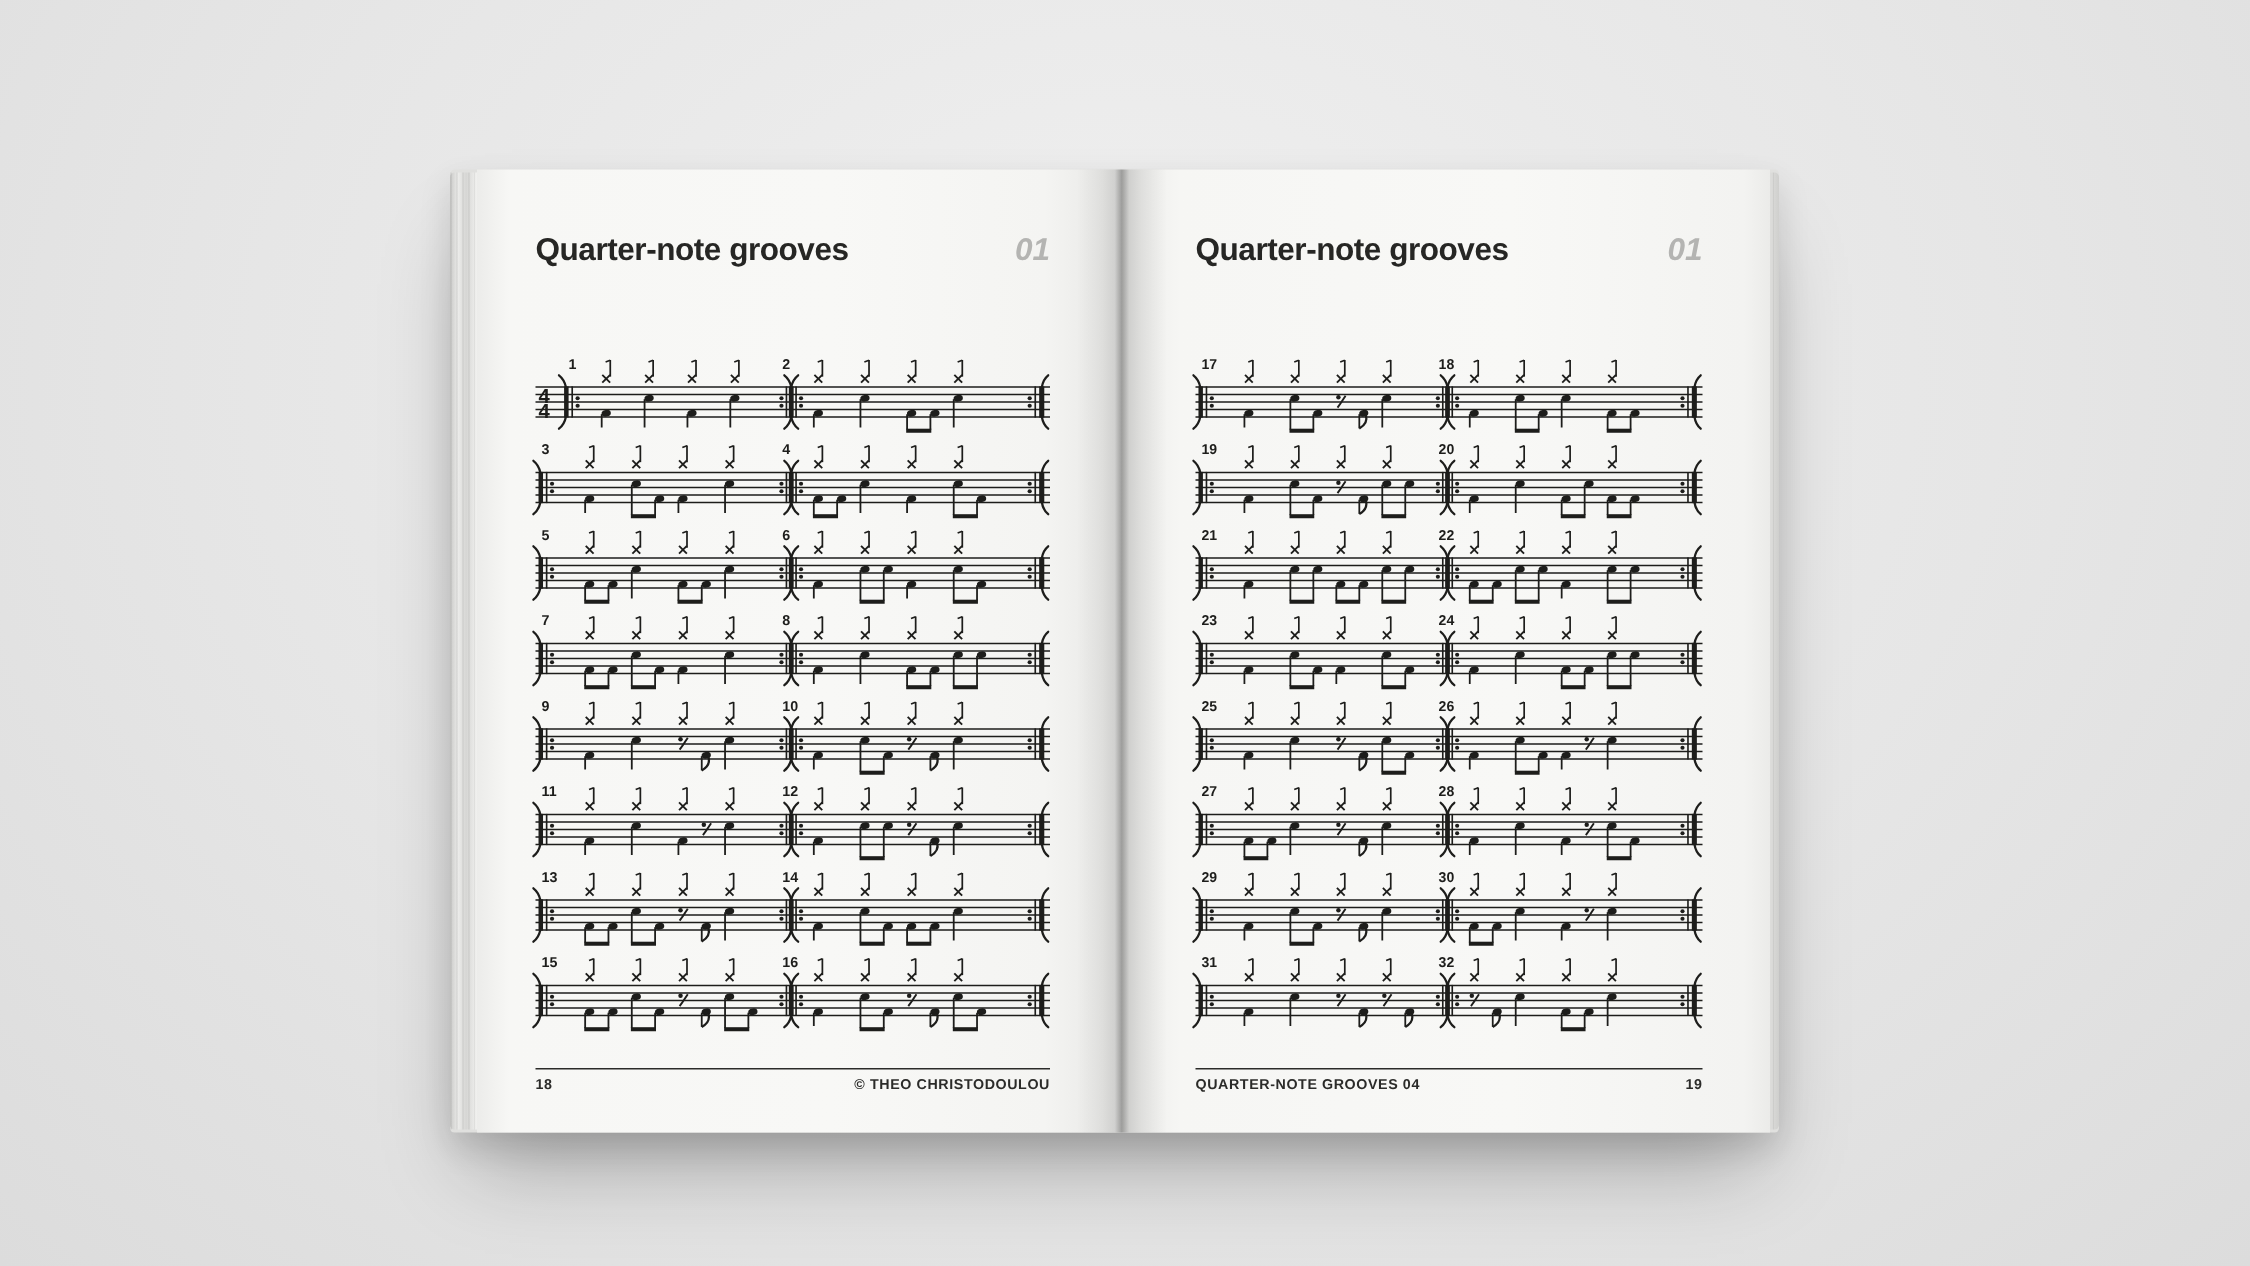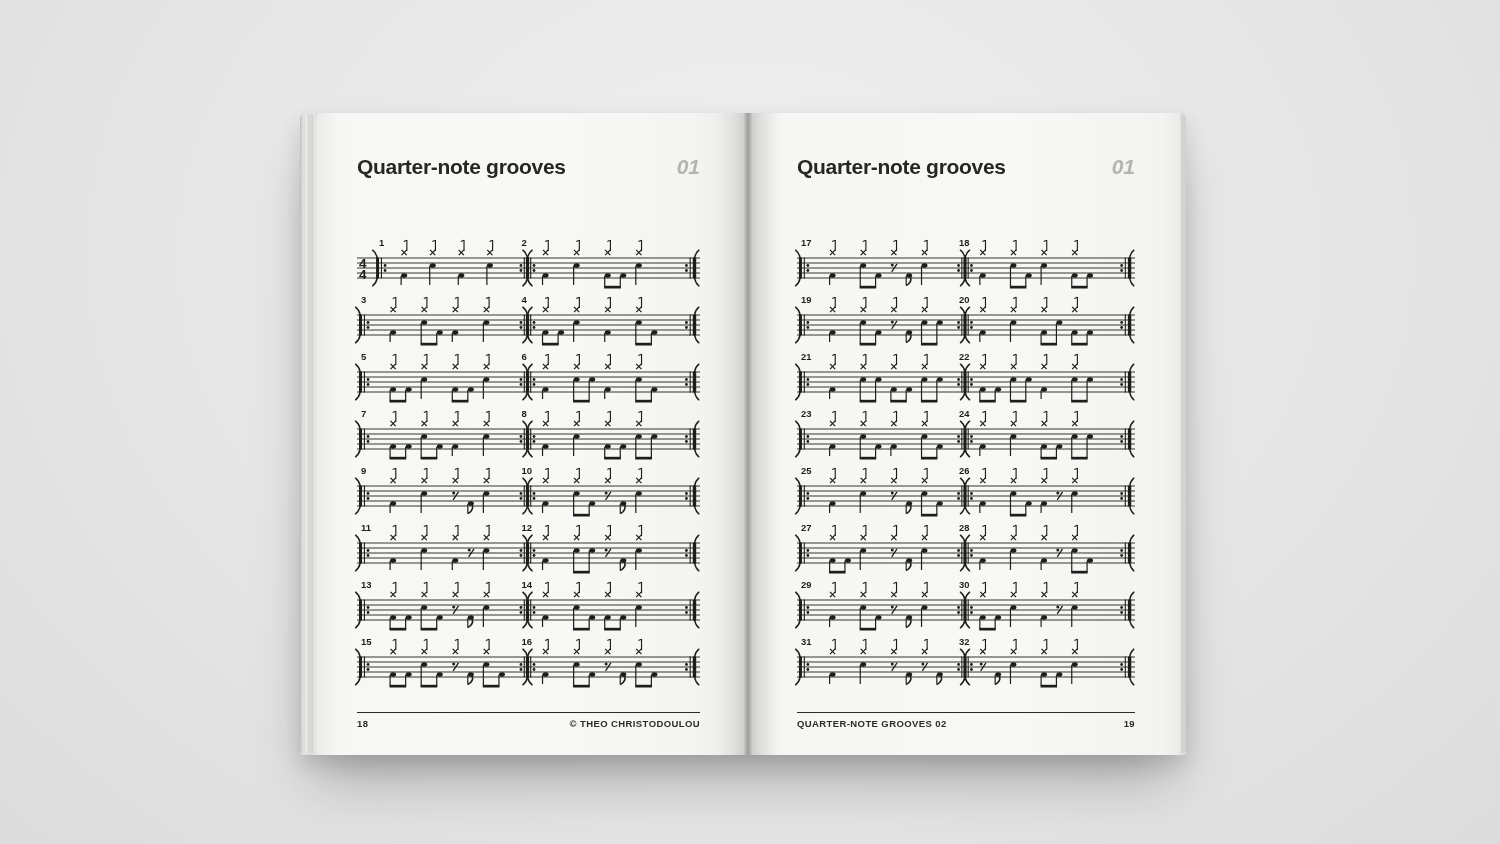--- a/index.html
+++ b/index.html
@@ -1575,21 +1575,21 @@
                 <ellipse cx="265.5" cy="38.5" rx="3.1" ry="2.25" transform="rotate(-10 265.5 38.5)" fill="#1d1d1b"></ellipse>
                 <line x1="247" y1="39.1" x2="247" y2="49.4" stroke="#1d1d1b" stroke-width="1.2"></line>
                 <line x1="262.5" y1="39.1" x2="262.5" y2="49.4" stroke="#1d1d1b" stroke-width="1.2"></line>
                 <rect x="246.4" y="48.8" width="16.7" height="2.7" fill="#1d1d1b"></rect>
                 <ellipse cx="281" cy="28.5" rx="3.1" ry="2.25" transform="rotate(-10 281 28.5)" fill="#1d1d1b"></ellipse>
                 <line x1="278" y1="29.1" x2="278" y2="48" stroke="#1d1d1b" stroke-width="1.2"></line>
               </svg>
             </div>
           </div>
         <div class="page-footer">
-          <span>QUARTER-NOTE GROOVES 02</span>
+          <span>QUARTER-NOTE GROOVES 04</span>
           <span>19</span>
         </div>
       </div>
     </div>
 
     <div class="spine-shadow"></div>
   </div>
 </div>
 
 </body></html>

